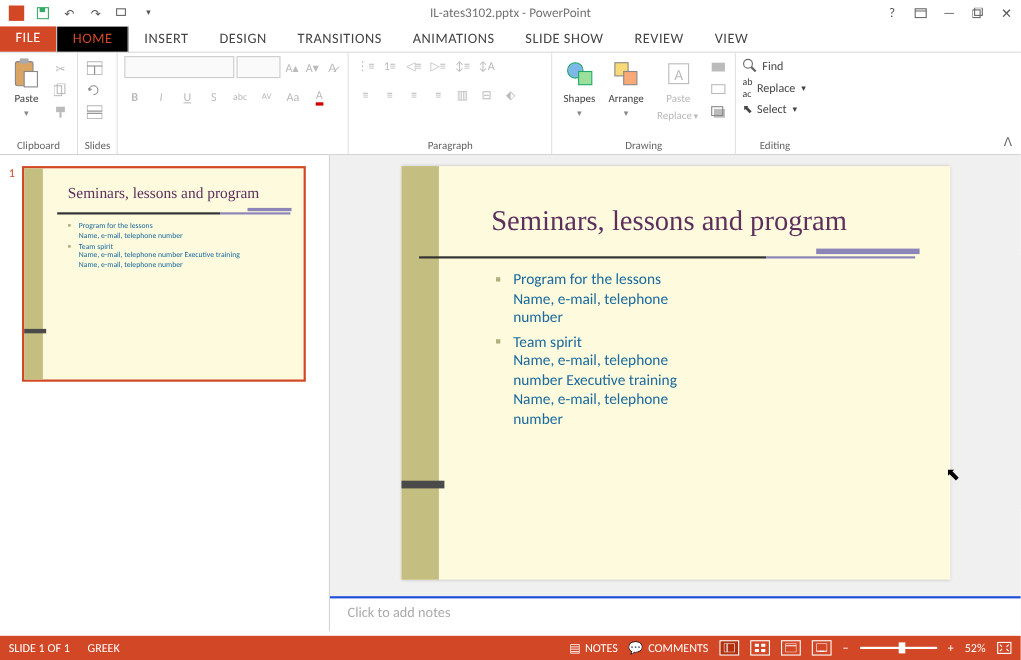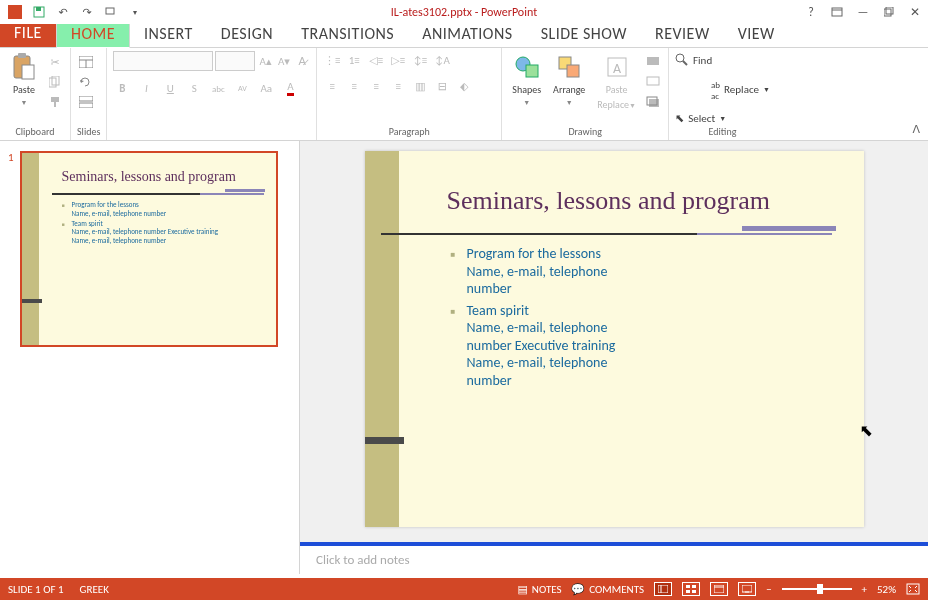--- a/index.html
+++ b/index.html
@@ -3,29 +3,29 @@
 <meta charset="utf-8">
 <style>
 * { margin: 0; padding: 0; box-sizing: border-box; font-family: "Segoe UI", Calibri, sans-serif; }
 body { width: 928px; height: 600px; background: #fff; overflow: hidden; position: relative; }
 
 
 .title-bar { height: 24px; background: #fff; display: flex; align-items: center; font-size: 11px; position: relative; }
 .title-bar-left { display: flex; align-items: center; gap: 10px; padding-left: 8px; }
 .pp-icon { width: 14px; height: 14px; background: #d24726; }
 .qat-btn { width: 14px; height: 14px; color: #555; display: flex; align-items: center; justify-content: center; cursor: pointer; }
-.title-center { position: absolute; left: 50%; transform: translateX(-50%); color: #b91c1c; font-size: 12px; }
+.title-center { position: absolute; left: 50%; transform: translateX(-50%); color: #737373; font-size: 12px; }
 .title-right { position: absolute; right: 6px; display: flex; gap: 12px; align-items: center; }
 .win-btn { width: 14px; height: 14px; color: #555; cursor: pointer; display: flex; align-items: center; justify-content: center; font-size: 12px; }
 
 
 .tabs { height: 24px; background: #fff; display: flex; align-items: flex-end; border-bottom: 1px solid #d4d4d4; }
-.tab { padding: 4px 14px; font-size: 16px; color: #444; cursor: pointer; letter-spacing: 0.5px; }
+.tab { padding: 4px 14px; font-size: 13px; color: #444; cursor: pointer; letter-spacing: 0.5px; }
 .tab.file { background: #d24726; color: #fff; padding: 5px 14px; }
-.tab.active { color: #d24726; border: 1px solid #d4d4d4; border-bottom: 1px solid #fff; margin-bottom: -1px; background: #86efac; }
+.tab.active { color: #d24726; border: 1px solid #d4d4d4; border-bottom: 1px solid #fff; margin-bottom: -1px; background: #000000; }
 
 
 .ribbon { height: 93px; background: #fff; border-bottom: 1px solid #d4d4d4; display: flex; position: relative; }
 .group { border-right: 1px solid #e0e0e0; padding: 3px 6px 0 6px; display: flex; flex-direction: column; justify-content: space-between; }
 .group-body { display: flex; gap: 4px; flex: 1; }
 .group-label { font-size: 10px; color: #666; text-align: center; padding-bottom: 2px; position: relative; }
 .big-btn { display: flex; flex-direction: column; align-items: center; justify-content: flex-start; padding: 2px 4px; cursor: pointer; gap: 2px; font-size: 10px; color: #444; }
 .big-btn .icon-box { width: 28px; height: 28px; display: flex; align-items: center; justify-content: center; }
 .small-btn { width: 18px; height: 18px; display: flex; align-items: center; justify-content: center; color: #888; cursor: pointer; font-size: 11px; }
 .disabled { color: #bbb !important; }
@@ -38,21 +38,21 @@
 
 .body-area { display: flex; height: 433px; background: #f0f0f0; }
 .thumb-pane { width: 300px; background: #fff; border-right: 1px solid #d4d4d4; padding: 10px 8px; overflow-y: auto; }
 .thumb-wrap { display: flex; gap: 6px; }
 .thumb-num { font-size: 11px; color: #d24726; }
 .thumb { width: 258px; height: 196px; border: 2px solid #d24726; background: #fdfade; position: relative; }
 
 .editor-pane { flex: 1; display: flex; flex-direction: column; }
 .slide-area { flex: 1; display: flex; align-items: flex-start; justify-content: center; padding-top: 10px; position: relative; }
 .slide { width: 499px; height: 376px; background: #fdfade; position: relative; box-shadow: 0 0 3px rgba(0,0,0,0.2); }
-.notes-area { height: 32px; border-top: 4px solid #1d4ed8; background: #fff; padding: 6px 16px; font-size: 13px; color: #aaa; }
+.notes-area { height: 32px; border-top: 2px solid #1d4ed8; background: #fff; padding: 6px 16px; font-size: 13px; color: #aaa; }
 
 
 .slide-lband { position: absolute; left: 0; top: 0; width: 7%; height: 100%; background: #c5be81; }
 .slide-lblock { position: absolute; left: 0; bottom: 22%; width: 8%; height: 2%; background: #4a4a4a; }
 .slide-title { font-family: Georgia, serif; color: #5d2f5d; }
 .slide-line { position: absolute; background: linear-gradient(to right, #333 70%, #8b85b8 70%); height: 3px; }
 .slide-line2 { position: absolute; background: #8b85b8; height: 5px; right: 4%; }
 .bullet-list { position: absolute; color: #1b6a9e; font-size: 14px; line-height: 1.25; }
 .bullet-list > li { list-style: none; position: relative; padding-left: 16px; margin-bottom: 4px; }
 .bullet-list > li::before { content: "■"; position: absolute; left: 0; color: #b0b080; font-size: 8px; top: 4px; }
@@ -302,31 +302,31 @@
               <rect x="3" y="3" width="10" height="8" fill="#bbb"></rect>
               <rect x="1" y="1" width="10" height="8" fill="none" stroke="#888"></rect>
             </svg>
           </div>
       </div>
     </div>
     <div class="group-label">Drawing</div>
   </div>
 
   <div class="group" style="border-right:none;">
-    <div class="group-body col" style="gap:2px;padding-top:2px;justify-content:space-between;">
+    <div class="group-body col" style="gap:2px;padding-top:2px;">
       <div class="row sb-btn" style="color:#444;font-size:11px;gap:4px;">
         <span>
             <svg width="14" height="14" viewBox="0 0 14 14">
               <circle cx="5" cy="5" r="4" fill="none" stroke="#666"></circle>
               <line x1="8" y1="8" x2="12" y2="12" stroke="#666" stroke-width="2"></line>
             </svg>
           </span>
         <span>Find</span>
       </div>
-      <div class="row sb-btn" style="color:#444;font-size:11px;gap:4px;margin-left:36px;">
+      <div class="row sb-btn" style="color:#444;font-size:11px;gap:4px;">
         <span style="font-size:9px;">ab<br>ac</span>
         <span>Replace</span>
         <span style="font-size:7px;">▼</span>
       </div>
       <div class="row sb-btn" style="color:#444;font-size:11px;gap:4px;">
         <span>⬉</span>
         <span>Select</span>
         <span style="font-size:7px;">▼</span>
       </div>
     </div>

